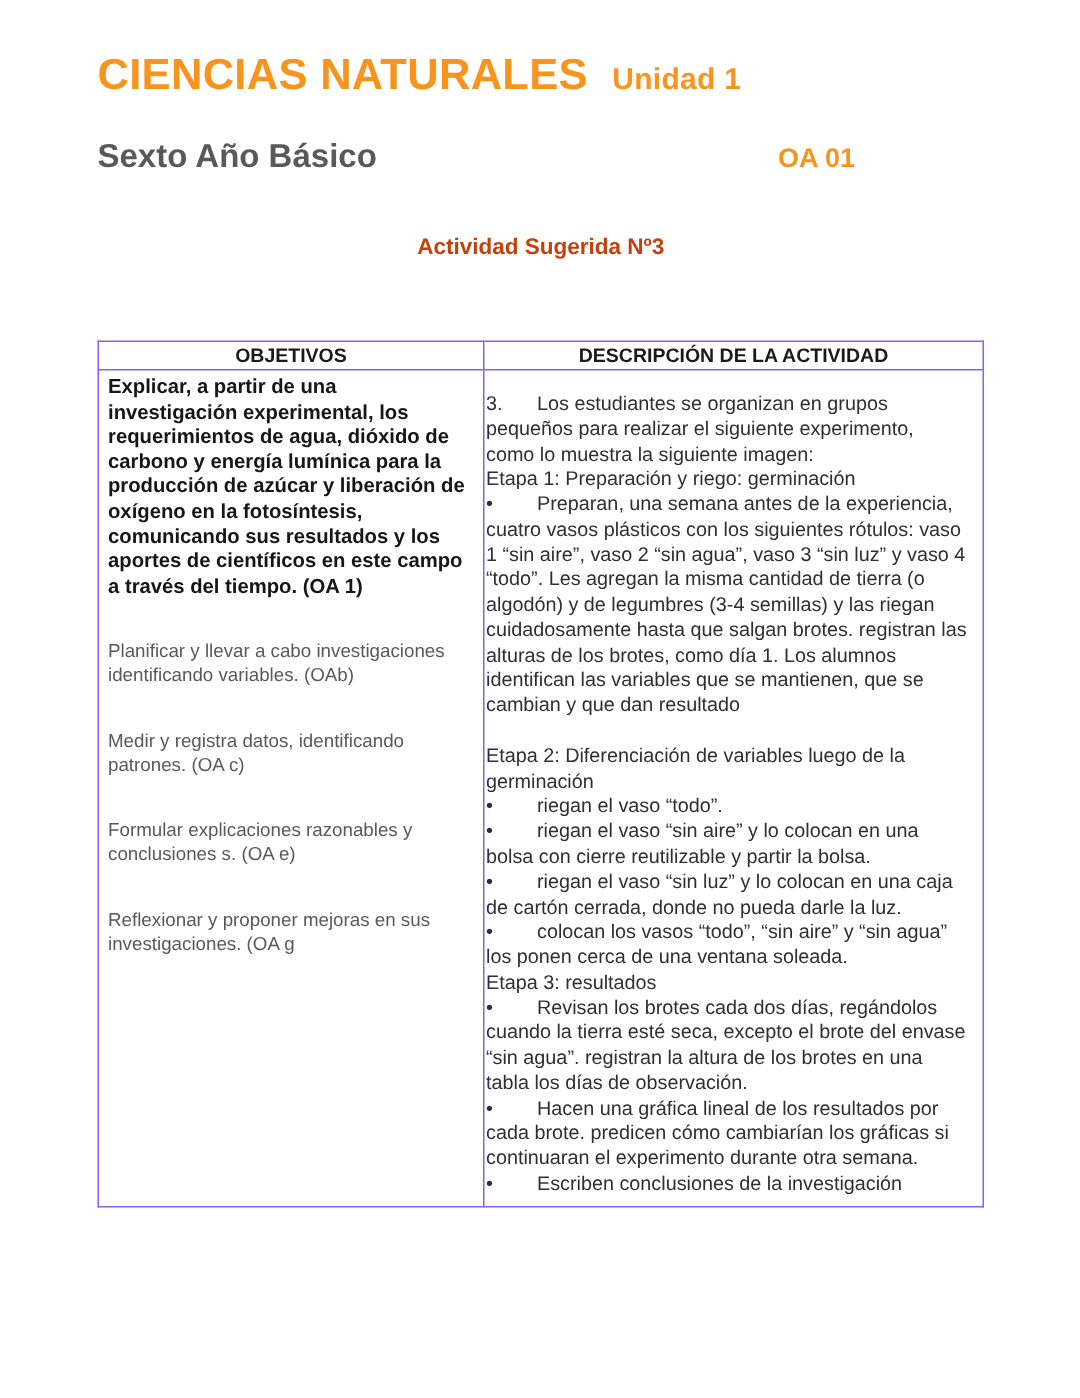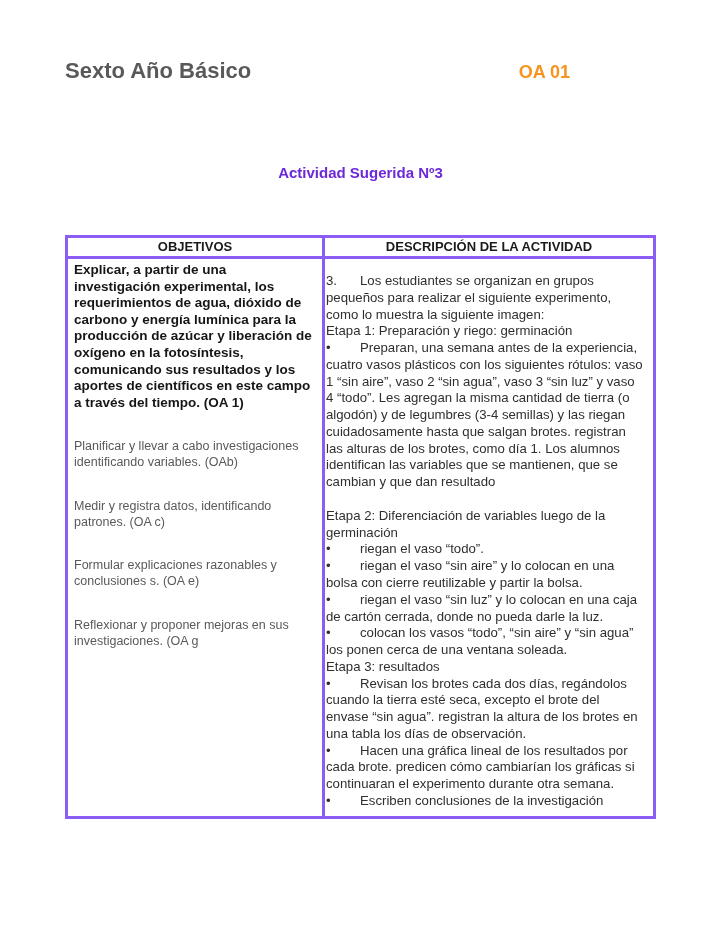--- a/index.html
+++ b/index.html
@@ -24,36 +24,36 @@
     justify-content: space-between;
     align-items: baseline;
     margin-top: 24px;
   }
   .grade-title { color: #595959; font-size: 22px; font-weight: bold; }
   .oa-code { color: #F7941E; font-size: 18px; font-weight: bold; margin-right: 86px; }
 
   
   .activity-titles {
     text-align: center;
-    margin-top: 80px;
-    color: #6d28d9;
+    margin-top: 39px;
+    color: #c2410c;
     font-weight: bold;
     font-size: 15px;
   }
   .activity-titles p + p { margin-top: 19px; }
 
   
   .activity-table {
     border-collapse: collapse;
     width: 591px;
     margin-top: 54px;
     table-layout: fixed;
   }
   .activity-table th, .activity-table td {
-    border: 3px solid #8b5cf6;
+    border: 1px solid #8b5cf6;
     vertical-align: top;
   }
   .activity-table th {
     font-size: 13px;
     font-weight: bold;
     color: #1a1a1a;
     text-align: center;
     padding: 1px 2px 2px 2px;
   }
   th.col-objectives, td.objectives-cell { width: 257px; }
@@ -80,20 +80,24 @@
   .desc-para { line-height: 1.27; }
   .desc-para .prefix { display: inline-block; min-width: 34px; }
   .gap-above { margin-top: 17px; }
 </style>
 </head>
 <body>
 
 <div class="page">
 
   <div class="doc-header">
+    <h1 class="course-title">
+      <span>CIENCIAS NATURALES</span>
+      <span class="unit">Unidad 1</span>
+    </h1>
     <div class="subheader">
       <h2 class="grade-title">Sexto Año Básico</h2>
       <span class="oa-code">OA 01</span>
     </div>
   </div>
 
   <div class="activity-titles">
     <p>Actividad Sugerida Nº3</p>
   </div>
 

